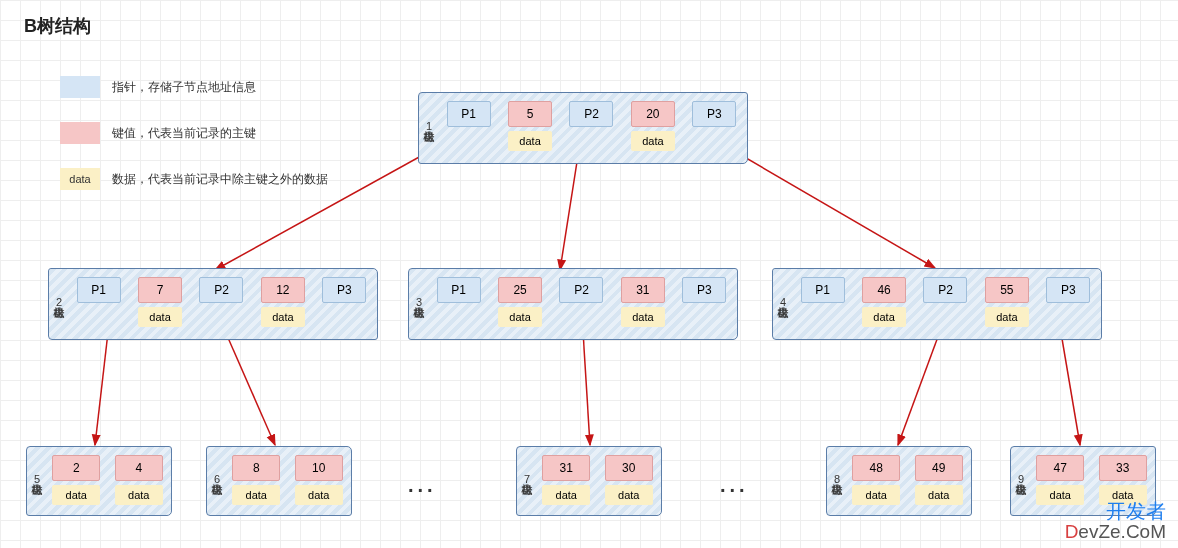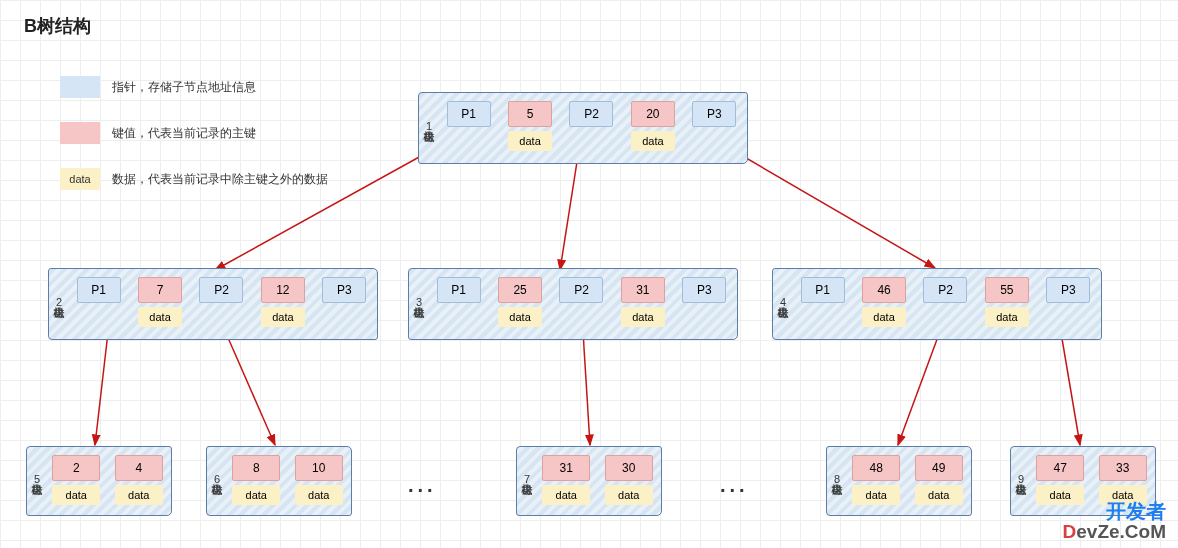--- a/index.html
+++ b/index.html
@@ -138,21 +138,21 @@
     letter-spacing: 4px;
   }
 
   
   .watermark {
     position: absolute;
     right: 12px;
     bottom: 6px;
     text-align: right;
     font-family: "Arial Black", Arial, sans-serif;
-    font-weight: 700;
+    font-weight: 400;
     line-height: 1.05;
   }
   .wm-line1 { font-size: 20px; color: #1F7FEF; }
   .wm-line2 { font-size: 19px; color: #555; }
   .wm-line2 .red { color: #D84040; }
 
   svg.arrows {
     position: absolute;
     inset: 0;
     width: 1178px;

